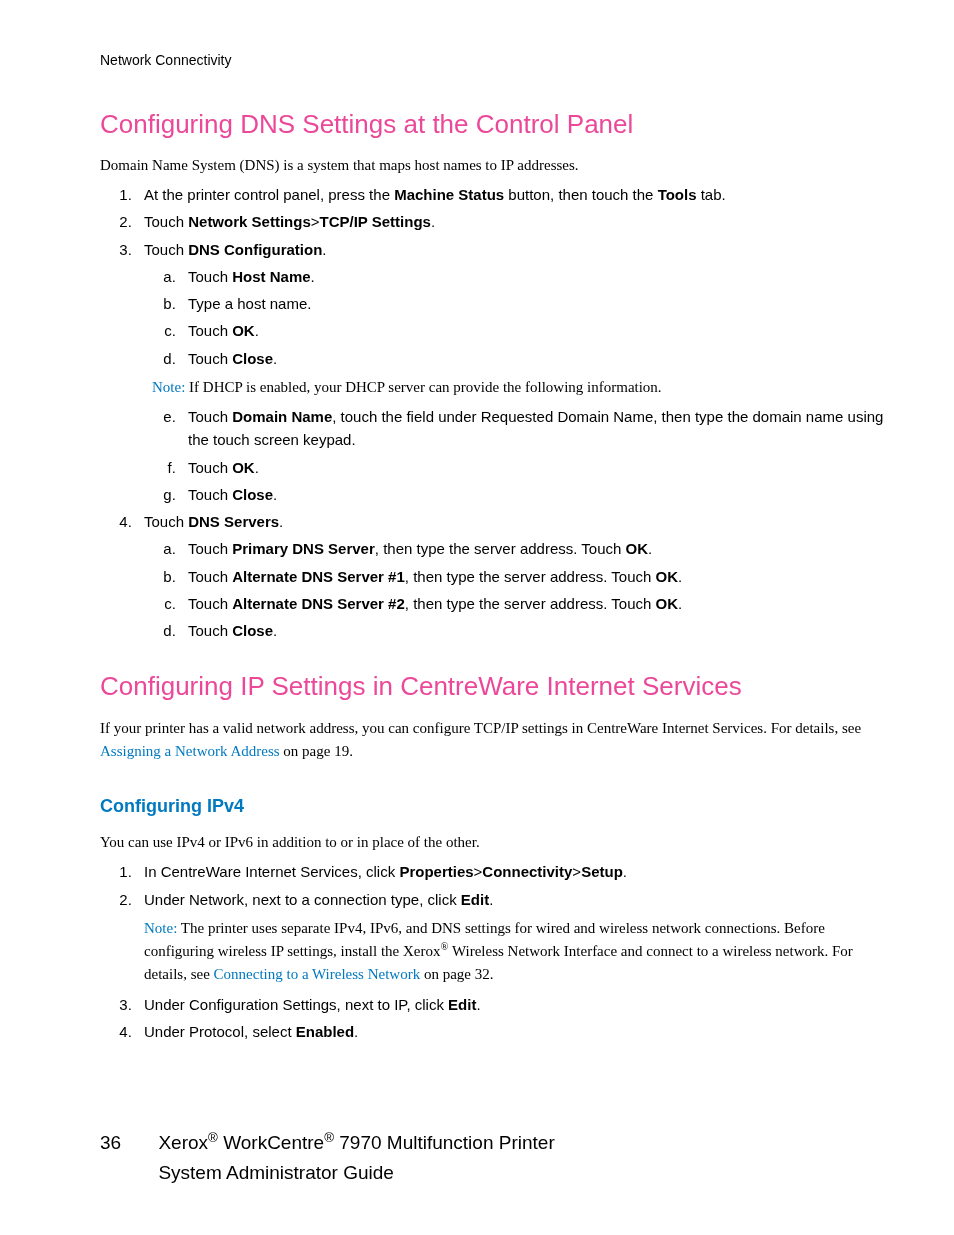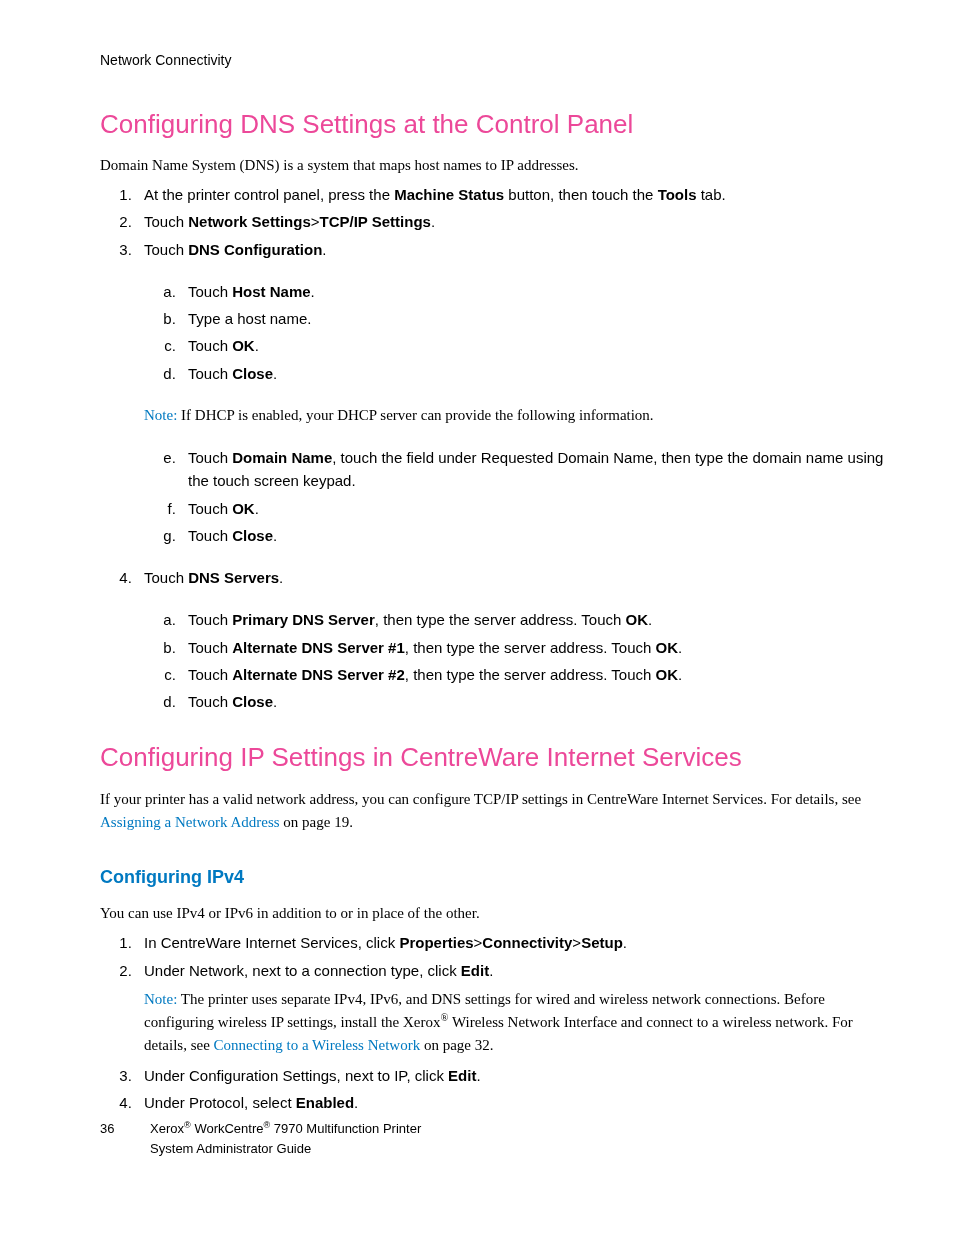--- a/index.html
+++ b/index.html
@@ -39,21 +39,21 @@
     padding-left: 36px;
     margin: 6px 0;
   }
   ol.num > li {
     padding-left: 8px;
     margin: 4px 0;
   }
   ol.alpha {
     list-style: lower-alpha;
     padding-left: 36px;
-    margin: 19px 0;
+    margin: 4px 0;
   }
   ol.alpha > li {
     padding-left: 8px;
     margin: 4px 0;
   }
   .note-prefix {
     color: #0079c1;
   }
   .indent-note {
     margin-left: 36px;
@@ -62,22 +62,22 @@
   }
   .link {
     color: #0079c1;
     margin-top: 23px;
   }
   b { font-weight: 700; }
   sup { font-size: 0.7em; vertical-align: super; line-height:0;}
   .footer {
     position: absolute;
     left: 100px;
-    bottom: 76px;
-    font-size: 13px;
+    bottom: 48px;
+    font-size: 19px;
   }
   .footer .pagenum {
     display: inline-block;
     margin-right: 32px;
     vertical-align: top;
   }
   .footer .ftext {
     display: inline-block;
     vertical-align: top;
   }
@@ -95,21 +95,21 @@
   <li><span>At the printer control panel, press the </span><b>Machine Status</b><span> button, then touch the </span><b>Tools</b><span> tab.</span></li>
   <li><span>Touch </span><b>Network Settings</b><span>&gt;</span><b>TCP/IP Settings</b><span>.</span></li>
   <li>
     <span>Touch </span><b>DNS Configuration</b><span>.</span>
     <ol class="alpha">
       <li><span>Touch </span><b>Host Name</b><span>.</span></li>
       <li>Type a host name.</li>
       <li><span>Touch </span><b>OK</b><span>.</span></li>
       <li><span>Touch </span><b>Close</b><span>.</span></li>
     </ol>
-    <p class="indent-note" style="margin-left:0px"><span class="note-prefix">Note:</span><span> If DHCP is enabled, your DHCP server can provide the following information.</span></p>
+    <p class="indent-note" style="margin-left:8px"><span class="note-prefix">Note:</span><span> If DHCP is enabled, your DHCP server can provide the following information.</span></p>
     <ol class="alpha" start="5">
       <li><span>Touch </span><b>Domain Name</b><span>, touch the field under Requested Domain Name, then type the domain name using the touch screen keypad.</span></li>
       <li><span>Touch </span><b>OK</b><span>.</span></li>
       <li><span>Touch </span><b>Close</b><span>.</span></li>
     </ol>
   </li>
   <li>
     <span>Touch </span><b>DNS Servers</b><span>.</span>
     <ol class="alpha">
       <li><span>Touch </span><b>Primary DNS Server</b><span>, then type the server address. Touch </span><b>OK</b><span>.</span></li>

